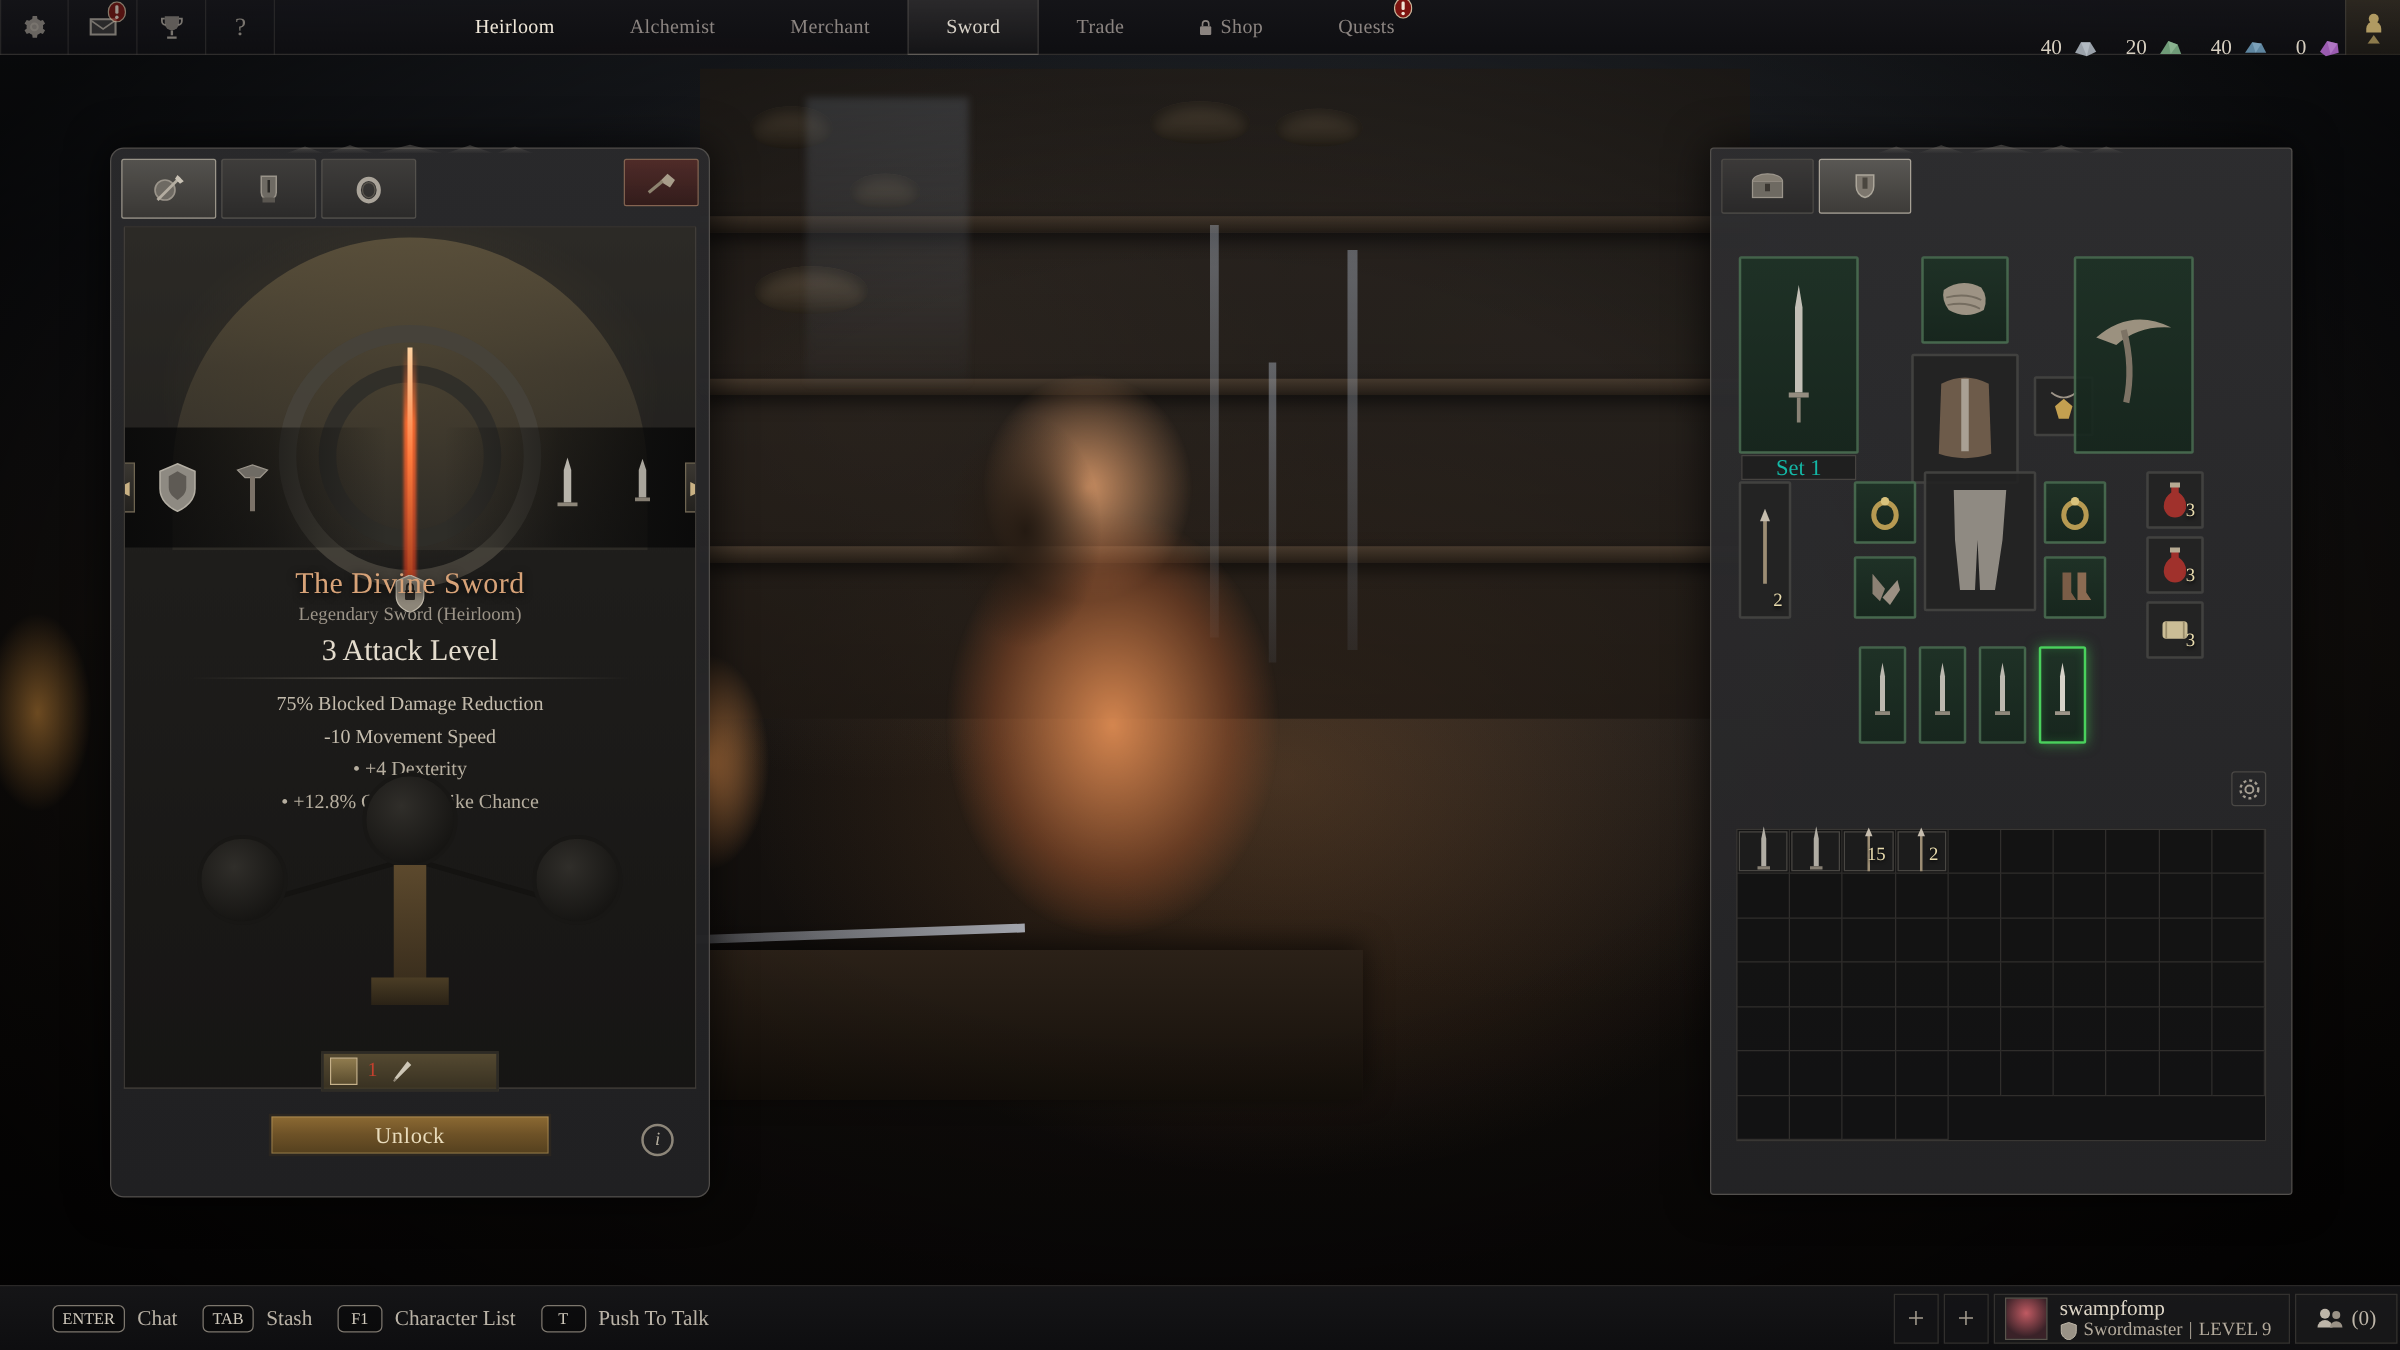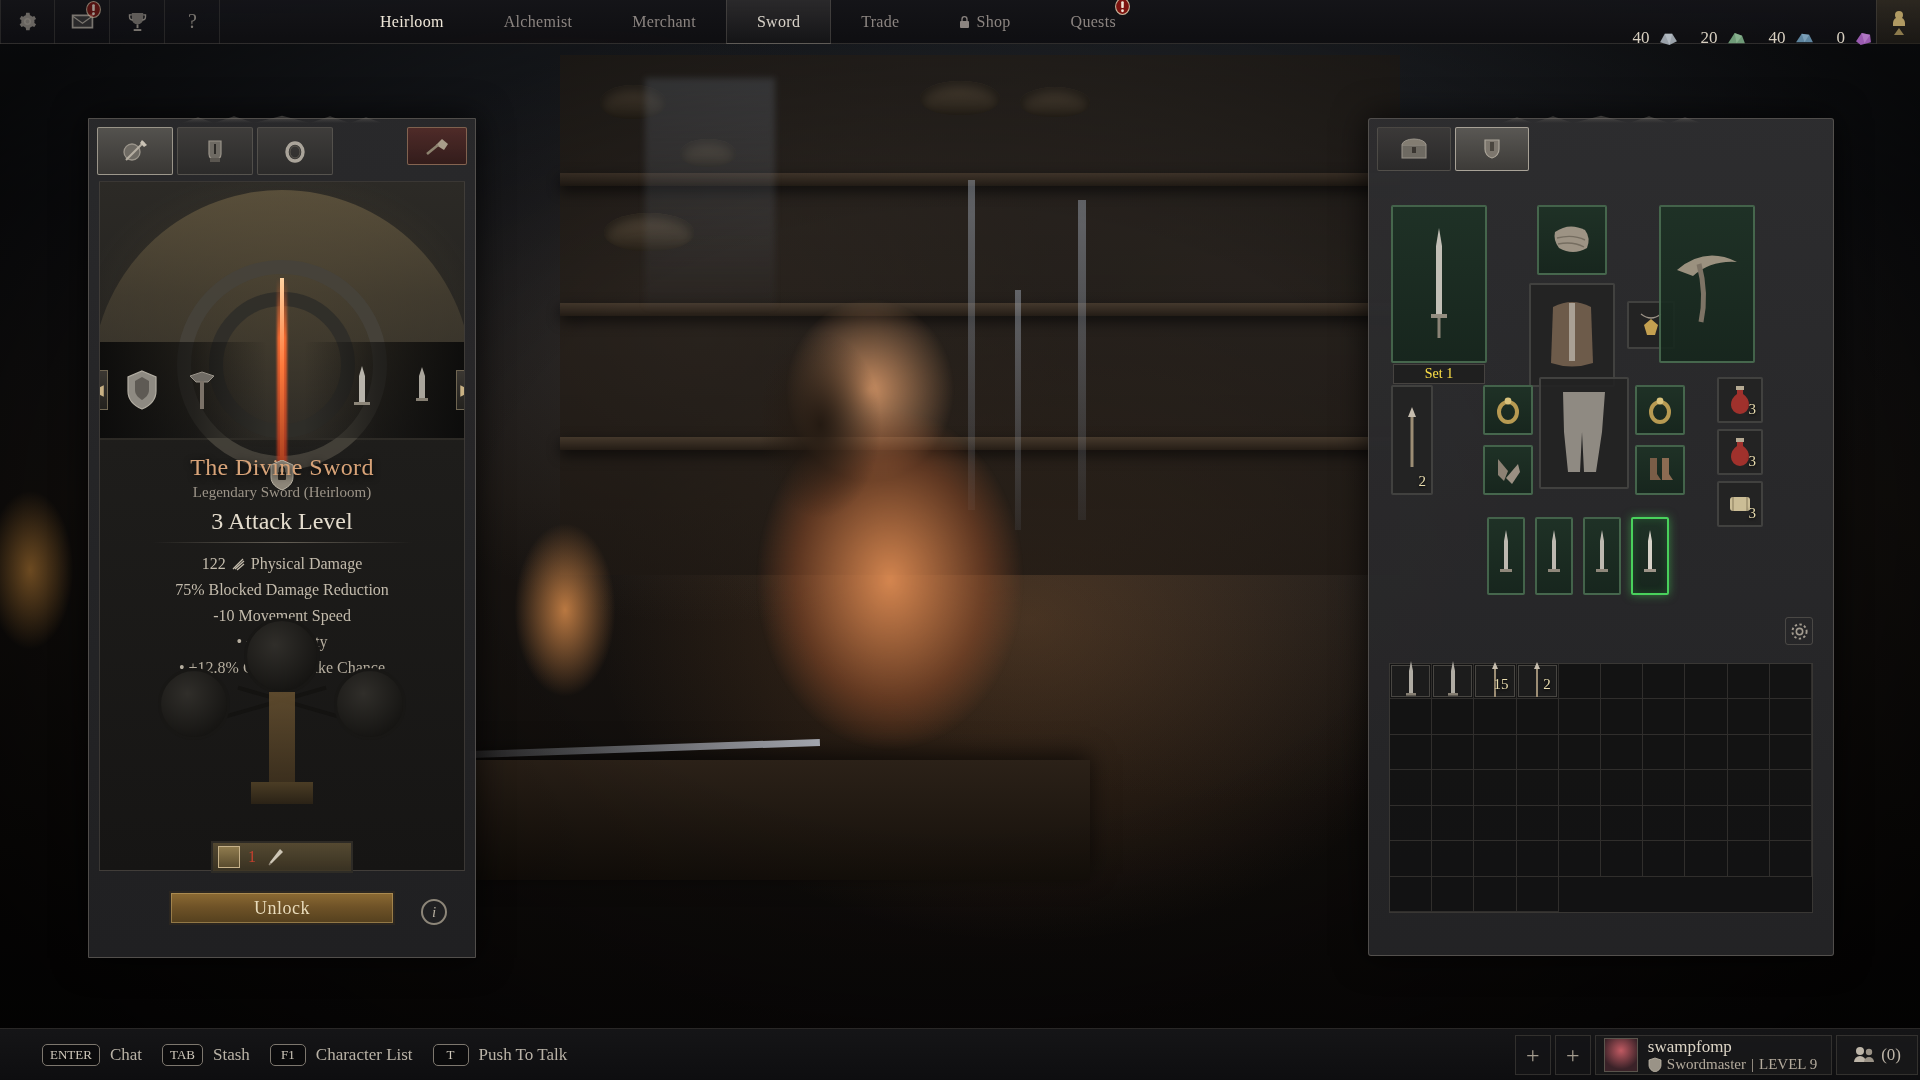--- a/index.html
+++ b/index.html
@@ -130,24 +130,24 @@
   .gem { width: 21px; height: 15px; }
   .topbar-right-btn {
     position: absolute; right: 0; top: 0; width: 44px; height: 44px;
     display: flex; align-items: center; justify-content: center;
     border-left: 1px solid rgba(70,66,62,.6);
     background: linear-gradient(180deg, rgba(60,52,38,.6), rgba(34,30,22,.6));
   }
 
   
   .heirloom-panel {
-    position: absolute; left: 88px; top: 118px; width: 388px; height: 840px;
+    position: absolute; left: 88px; top: 118px; width: 480px; height: 840px;
     background: linear-gradient(180deg, rgba(42,42,44,.97), rgba(33,33,35,.97));
     border: 1px solid rgba(96,92,88,.75);
-    border-radius: 1px;
+    border-radius: 11px;
     box-shadow: 0 0 34px rgba(0,0,0,.72);
     z-index: 30;
     padding-left: 27px;
   }
   .panel-notch {
     position: absolute; left: 50%; transform: translateX(-50%); top: -5px;
     width: 200px; height: 9px;
     background: linear-gradient(180deg, rgba(120,116,110,.6), rgba(60,58,54,0));
     clip-path: polygon(0 100%, 8% 35%, 16% 100%, 26% 25%, 36% 100%, 50% 20%, 64% 100%, 74% 25%, 84% 100%, 92% 35%, 100% 100%);
   }
@@ -329,21 +329,21 @@
   }
   .slot.empty { background: rgba(34,34,34,.9); border-color: rgba(86,86,84,.6); }
   .slot.sel {
     border-color: #49d15c;
     box-shadow: 0 0 10px rgba(70,215,90,.5), inset 0 0 8px rgba(70,215,90,.2);
   }
   .slot-label {
     position: absolute; left: 0; right: 0; bottom: -23px; height: 20px;
     background: rgba(30,30,30,.92); border: 1px solid rgba(96,92,86,.6);
     display: flex; align-items: center; justify-content: center;
-    font-size: 14px; color: #fde047;
+    font-size: 18px; color: #14b8a6;
   }
   .stack-count {
     position: absolute; right: 5px; bottom: 3px;
     font-size: 15px; color: #e9dcae; text-shadow: 0 1px 3px #000;
   }
   .grid-area {
     position: absolute; left: 20px; top: 544px; right: 20px; height: 250px;
     background: rgba(17,17,17,.92);
     border: 1px solid rgba(96,92,86,.5);
     display: grid; grid-template-columns: repeat(10, 1fr); grid-template-rows: repeat(7, 1fr);
@@ -620,27 +620,20 @@
         <path d="M13 0 L24 5 v12 c0 7-6 11-11 13 -5-2-11-6-11-13 V5 Z" fill="#8d8679" stroke="#c2bbac" stroke-width="1"></path>
         <rect x="9" y="12" width="8" height="8" rx="1" fill="#2a2723"></rect>
         <path d="M10.5 12V9.5a2.5 2.5 0 015 0V12" fill="none" stroke="#2a2723" stroke-width="1.5"></path>
       </svg>
 
       <div class="item-info">
         <div class="item-name">The Divine Sword</div>
         <div class="item-sub">Legendary Sword (Heirloom)</div>
         <div class="item-attack">3 Attack Level</div>
         <div class="divider"></div>
-        <div class="stat-line">
-          <span>122</span>
-          <svg class="icon-dmg" width="13" height="13" viewBox="0 0 13 13">
-              <path d="M1 11 L11 1 M3 11 L12 3 M5 12 L12 6" stroke="#c3bbac" stroke-width="1.3"></path>
-            </svg>
-          <span>Physical Damage</span>
-        </div>
         <div class="stat-line">75% Blocked Damage Reduction</div>
         <div class="stat-line">-10 Movement Speed</div>
         <div class="affix">•  +4 Dexterity</div>
         <div class="affix">•  +12.8% Critical Strike Chance</div>
       </div>
 
       <div class="skill-tree">
         <div class="link link-l"></div>
         <div class="link link-r"></div>
         <div class="node node-c"></div>

